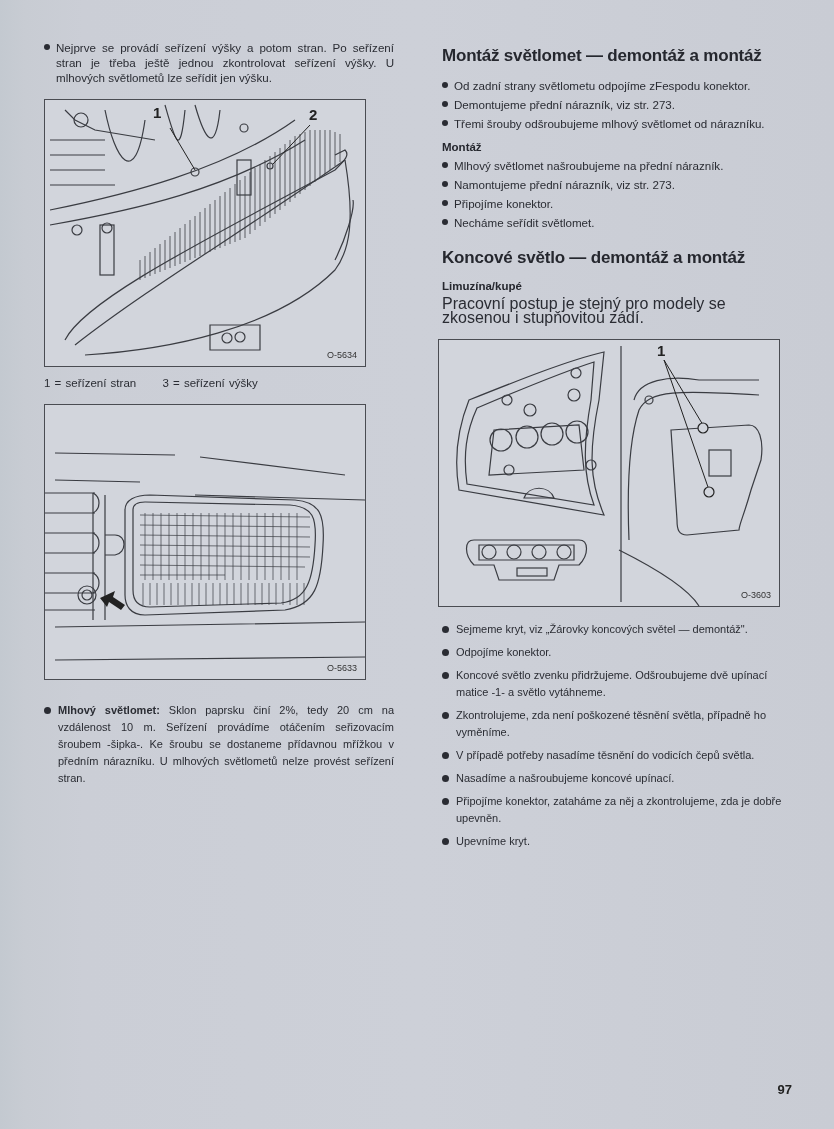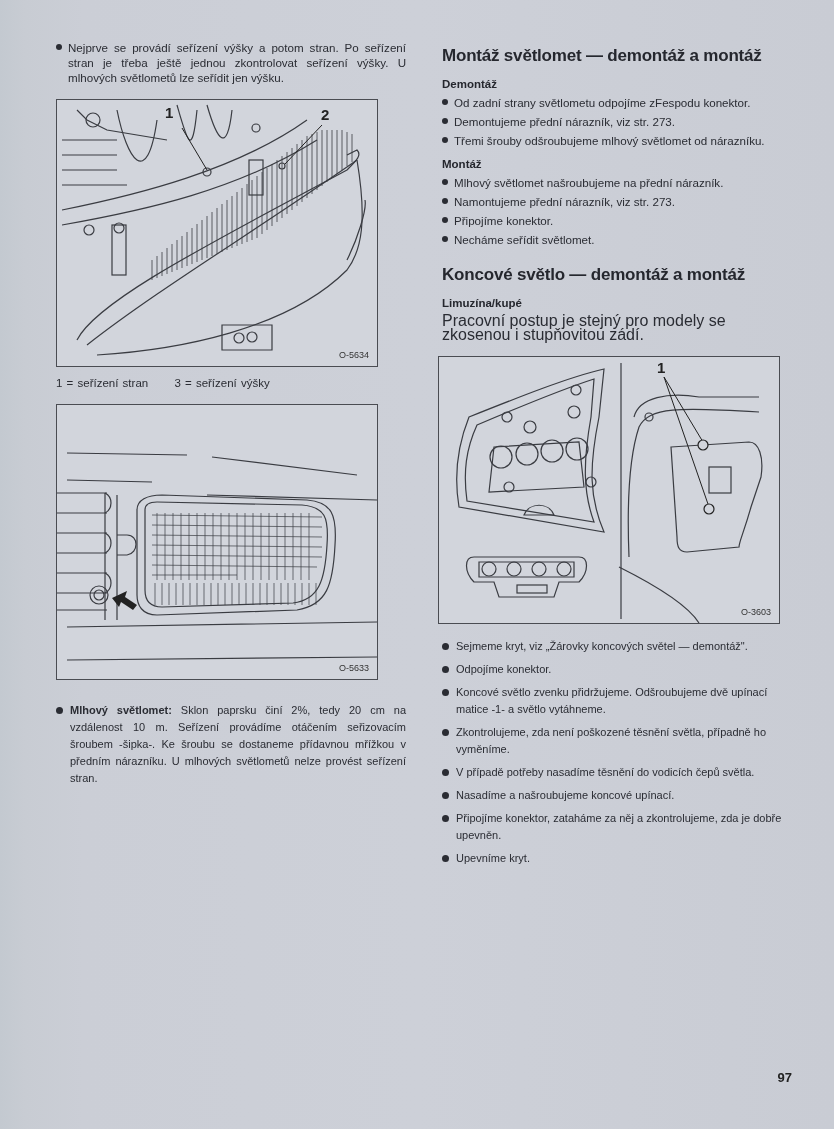--- a/index.html
+++ b/index.html
@@ -4,21 +4,21 @@
 <style>
   html, body { margin: 0; padding: 0; }
   body {
     width: 834px; height: 1129px; overflow: hidden;
     background: linear-gradient(90deg, #c3c9d0 0%, #c8ccd3 3%, #cbced6 10%, #cdd0d8 50%, #c9ccd4 100%);
     font-family: "Liberation Sans", sans-serif;
     color: #2a2c33;
     position: relative;
   }
   .col { position: absolute; }
-  .left { left: 56px; top: 40px; width: 350px; }
+  .left { left: 44px; top: 40px; width: 350px; }
   .right { left: 442px; top: 46px; width: 345px; }
 
   .bullet { position: relative; padding-left: 12px; font-size: 11.6px; line-height: 15px; margin: 0 0 4px 0; }
   .bullet::before { content: ""; position: absolute; left: 0; top: 4px; width: 6px; height: 6px; border-radius: 50%; background: #2a2c33; }
   .just { text-align: justify; }
   .bullet.large { font-size: 11px; line-height: 17px; padding-left: 14px; margin-bottom: 6px; }
   .bullet.large::before { top: 5px; width: 7px; height: 7px; }
 
   h2 { font-size: 17px; font-weight: bold; margin: 0 0 12px 0; letter-spacing: -0.2px; color: #25272e; }
   h3 { font-size: 11.5px; font-weight: bold; margin: 0 0 5px 0; color: #25272e; }
@@ -26,21 +26,21 @@
   .fig { position: relative; border: 1.5px solid #4a4c52; background: #d2d5dc; }
   .fig svg { display: block; }
   .figid { position: absolute; right: 8px; bottom: 6px; font-size: 9px; color: #333; }
   .callout { position: absolute; font-size: 15px; font-weight: bold; color: #222; }
 
   .caption { font-size: 11.5px; margin-top: 10px; word-spacing: 1px; }
   .caption span { margin-right: 22px; }
 
   .para { font-size: 16px; line-height: 14px; margin: 0 0 14px 0; }
 
-  .pagenum { position: absolute; right: 42px; bottom: 44px; font-size: 13px; font-weight: bold; color: #222; margin-top: 37px; }
+  .pagenum { position: absolute; right: 42px; bottom: 32px; font-size: 13px; font-weight: bold; color: #222; margin-top: 37px; }
 </style>
 </head>
 <body>
 
 <div class="col left">
   <p class="bullet just" style="margin-bottom:14px;">Nejprve se provádí seřízení výšky a potom stran. Po seřízení stran je třeba ještě jednou zkontrolovat seřízení výšky. U mlhových světlometů lze seřídit jen výšku.</p>
 
   <div class="fig" style="width:320px;height:266px;">
     <svg width="320" height="266" viewBox="0 0 320 266">
       <g fill="none" stroke="#3a3c42" stroke-width="1.2">
@@ -107,21 +107,20 @@
     <span class="figid">O-5633</span>
   </div>
 
   <p class="bullet large just" style="margin-top:22px;">
     <b>Mlhový světlomet:</b><span> Sklon paprsku činí 2%, tedy 20 cm na vzdálenost 10 m. Seřízení provádíme otáčením seřizovacím šroubem -šipka-. Ke šroubu se dostaneme přídavnou mřížkou v předním nárazníku. U mlhových světlometů nelze provést seřízení stran.</span>
   </p>
 </div>
 
 <div class="col right">
   <h2>Montáž světlomet — demontáž a montáž</h2>
-  <h3>Demontáž</h3>
   <p class="bullet">Od zadní strany světlometu odpojíme zFespodu konektor.</p>
   <p class="bullet">Demontujeme přední nárazník, viz str. 273.</p>
   <p class="bullet" style="margin-bottom:10px;">Třemi šrouby odšroubujeme mlhový světlomet od nárazníku.</p>
 
   <h3>Montáž</h3>
   <p class="bullet">Mlhový světlomet našroubujeme na přední nárazník.</p>
   <p class="bullet">Namontujeme přední nárazník, viz str. 273.</p>
   <p class="bullet">Připojíme konektor.</p>
   <p class="bullet" style="margin-bottom:18px;">Necháme seřídit světlomet.</p>
 

